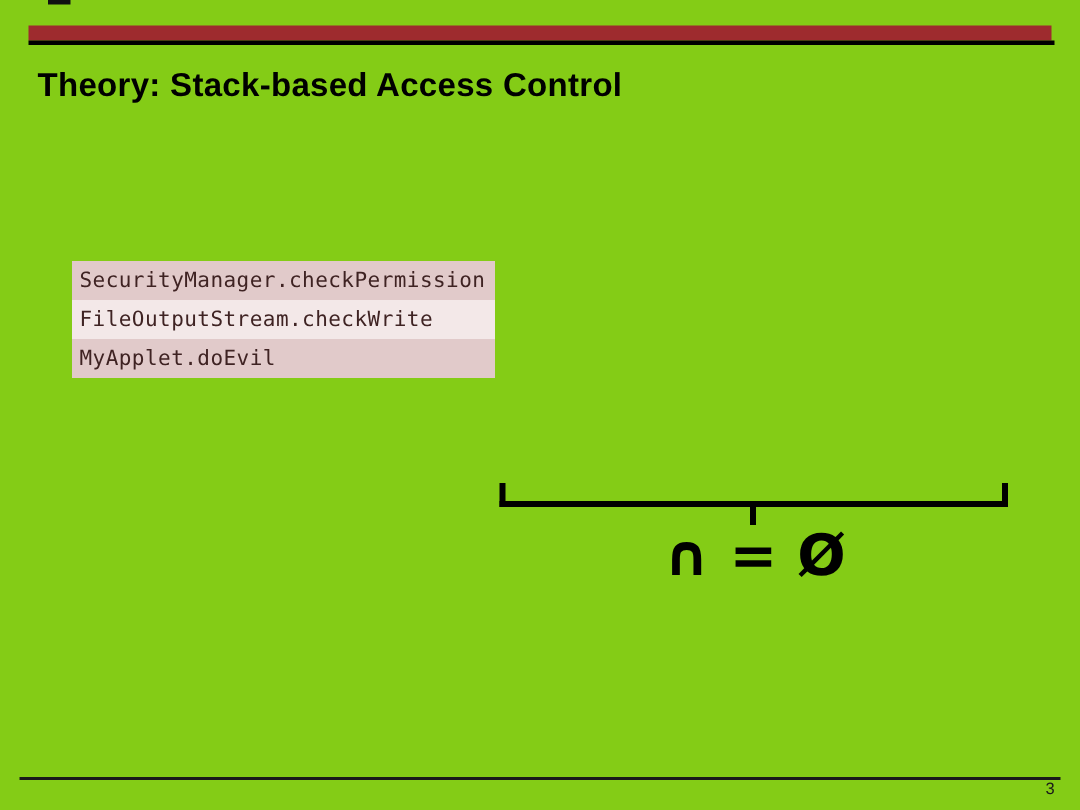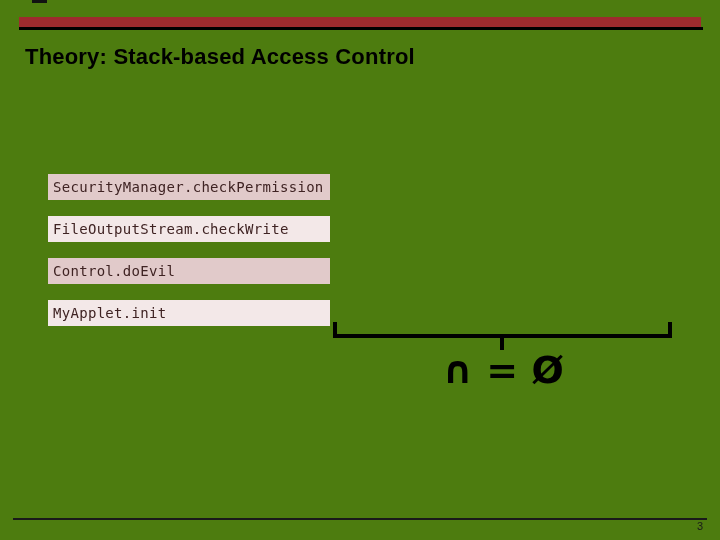--- a/index.html
+++ b/index.html
@@ -5,21 +5,21 @@
   html, body {
     margin: 0;
     padding: 0;
     background: #ffffff;
     font-family: "Liberation Sans", sans-serif;
   }
   .slide {
     position: relative;
     width: 720px;
     height: 540px;
-    background: #4d7c0f;
+    background: #84cc16;
     overflow: hidden;
   }
   .top-notch {
     position: absolute;
     left: 32px; top: 0;
     width: 15px; height: 3px;
     background: #111111;
   }
   .accent-bar {
     position: absolute;
@@ -42,21 +42,21 @@
     color: #000000;
     letter-spacing: 0.2px;
   }
   .stack {
     position: absolute;
     left: 48px; top: 174px;
     width: 282px;
   }
   .stack-frame {
     height: 26px;
-    margin-bottom: 16px;
+    margin-bottom: 0;
     line-height: 26px;
     padding-left: 5px;
     box-sizing: border-box;
     font-family: "DejaVu Sans Mono", monospace;
     font-size: 14px;
     letter-spacing: 0.3px;
     color: var(--frame-text, #3f2323);
     white-space: nowrap;
     overflow: hidden;
   }
@@ -105,22 +105,21 @@
 
   <div class="top-notch"></div>
   <div class="accent-bar"></div>
   <div class="top-rule"></div>
 
   <div class="slide-title">Theory: Stack-based Access Control</div>
 
   <div class="stack">
     <div class="stack-frame">SecurityManager.checkPermission</div>
     <div class="stack-frame">FileOutputStream.checkWrite</div>
-    <div class="stack-frame">Control.doEvil</div>
-    <div class="stack-frame">MyApplet.init</div>
+    <div class="stack-frame">MyApplet.doEvil</div>
   </div>
 
   <div class="bracket-part bracket-horizontal"></div>
   <div class="bracket-part bracket-left-tick"></div>
   <div class="bracket-part bracket-right-tick"></div>
   <div class="bracket-part bracket-mid-tick"></div>
 
   <div class="intersection-label">∩ = Ø</div>
 
   <div class="footer-rule"></div>

